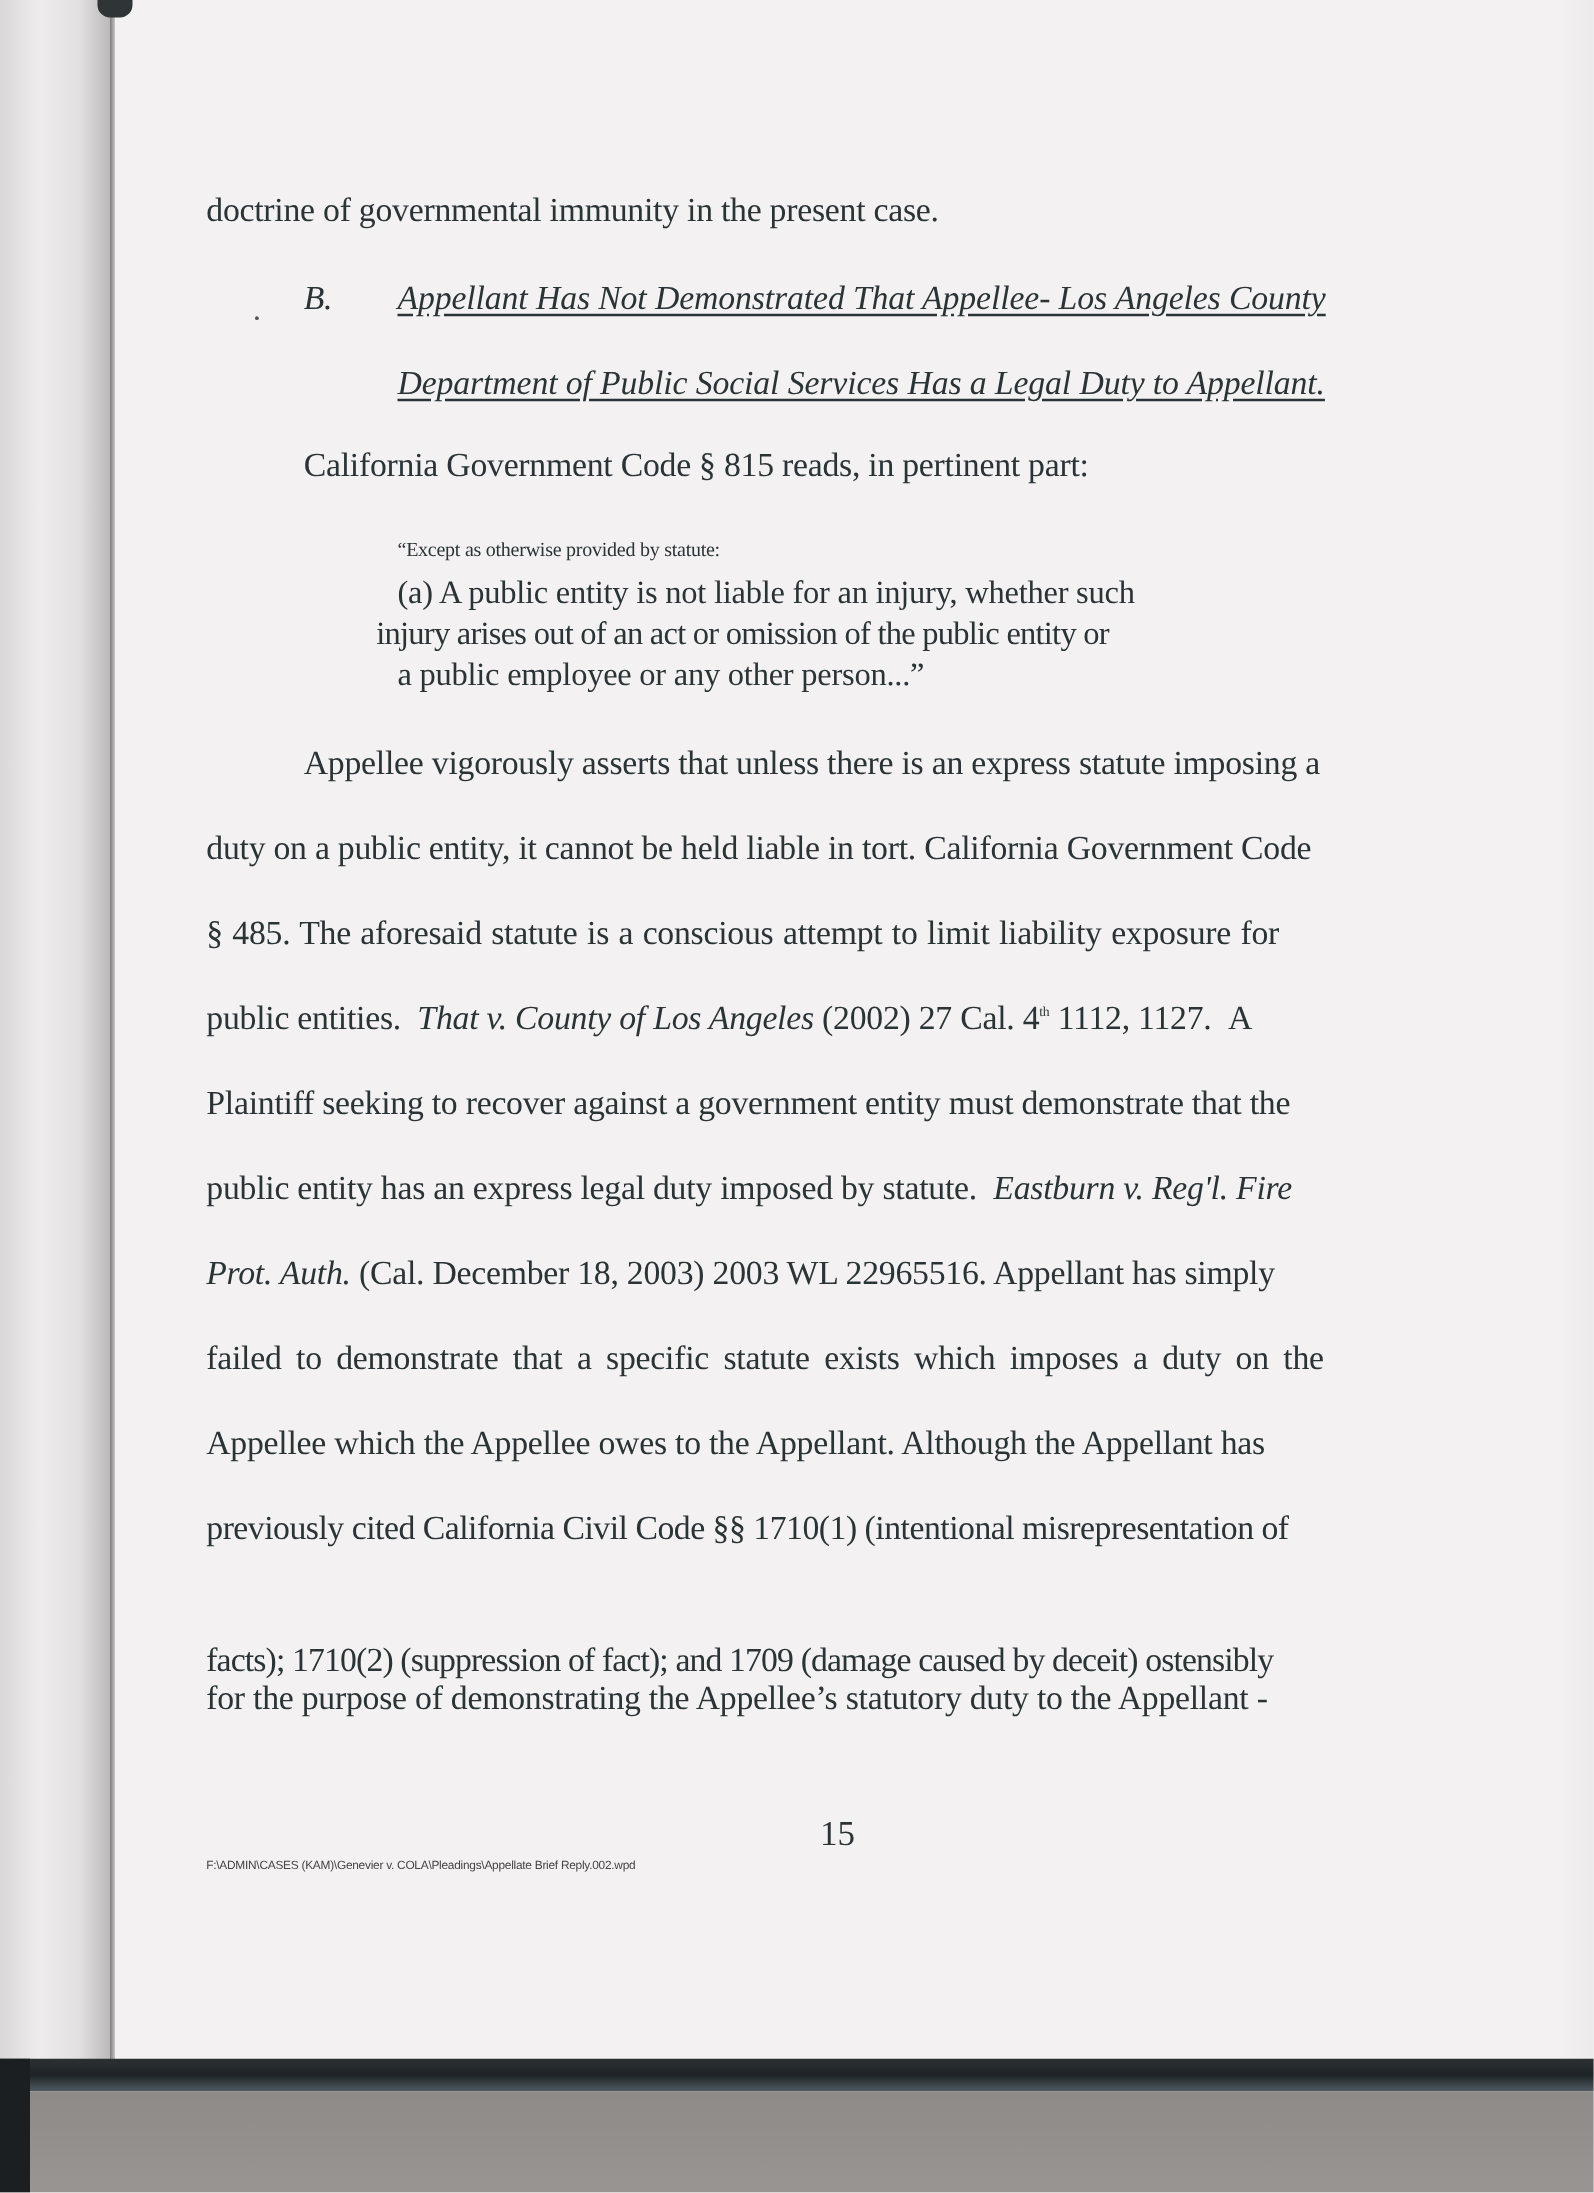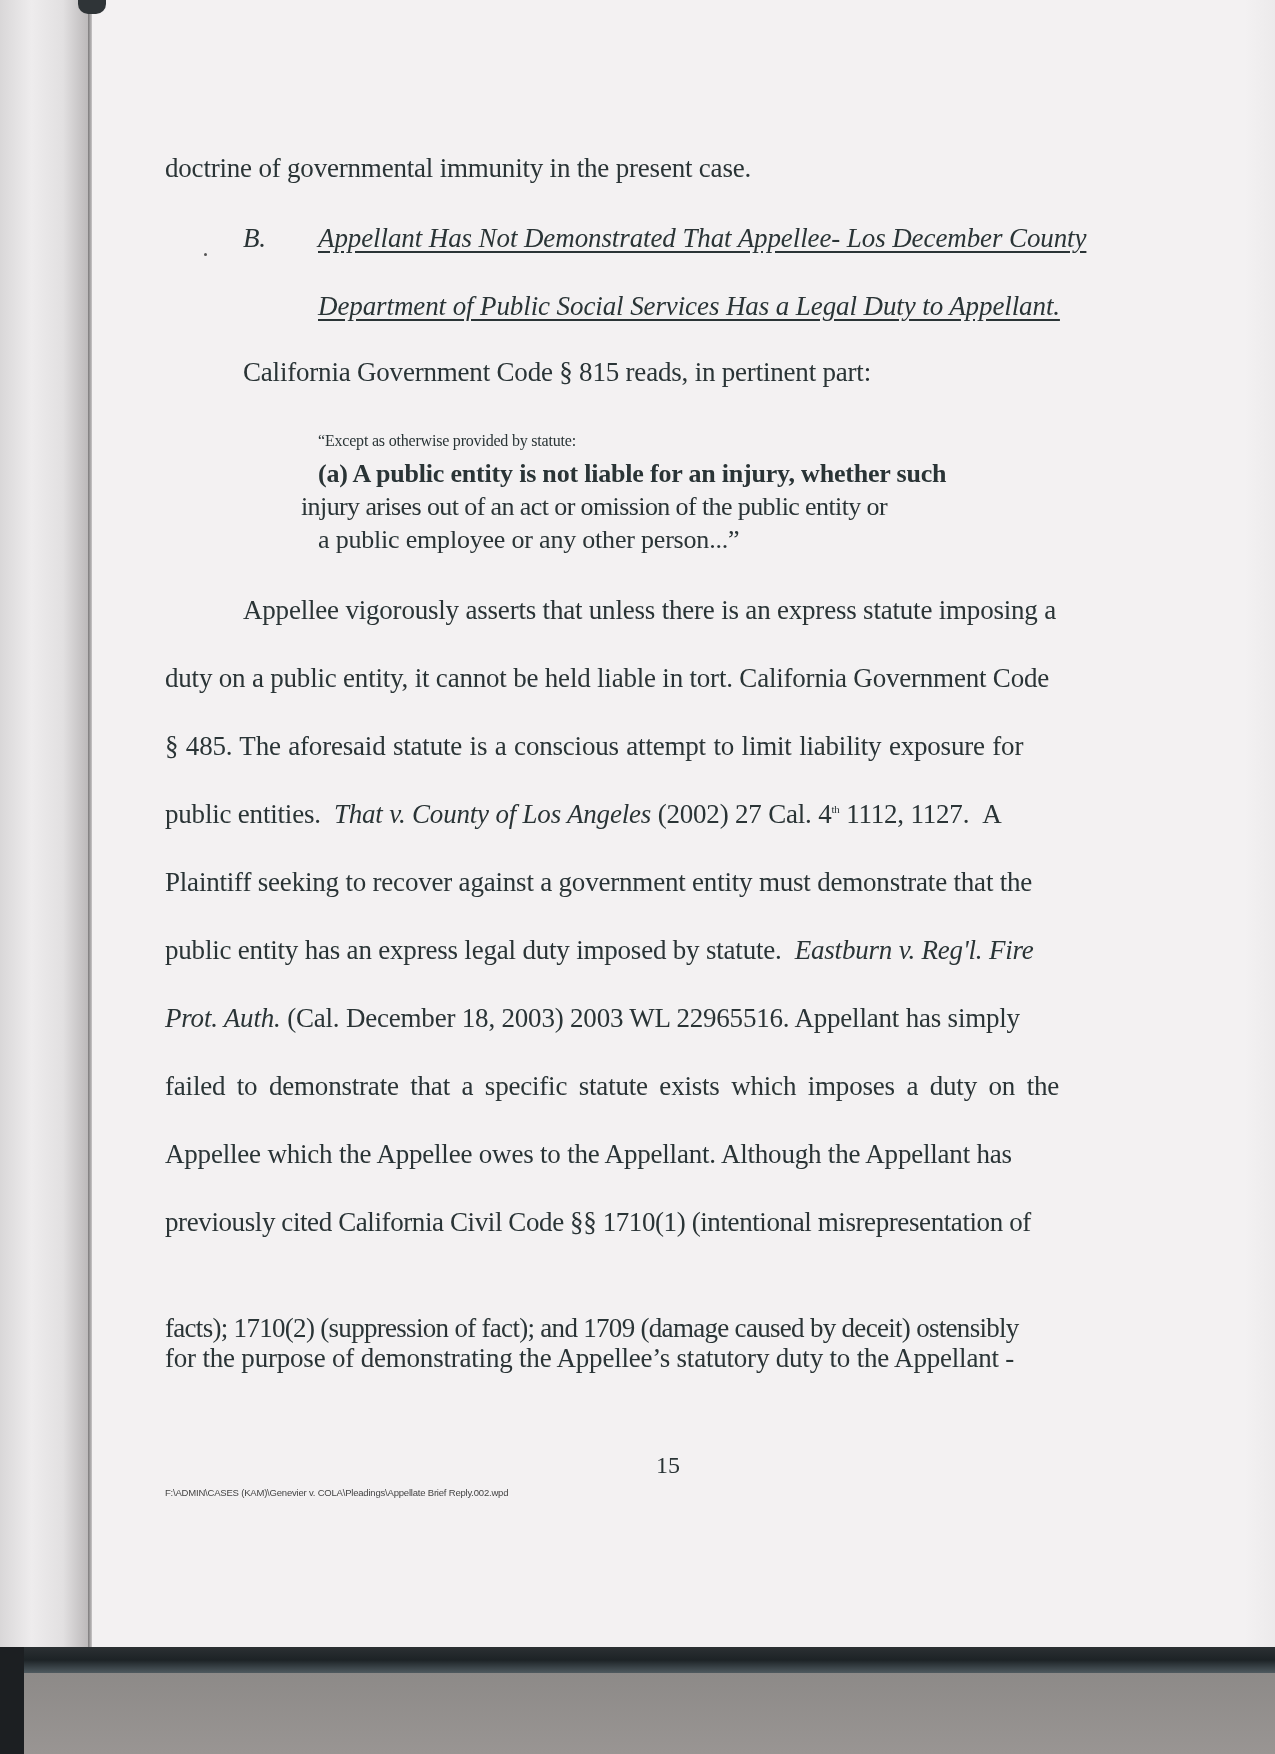--- a/index.html
+++ b/index.html
@@ -11,46 +11,46 @@
   .right-edge { position:absolute; left:1245px; top:0; width:30px; height:1650px; background:linear-gradient(to right,#f3f1f2,#eceaeb); }
   .bottom-dark { position:absolute; left:0; top:1647px; width:1275px; height:26px; background:linear-gradient(to bottom,#2b3033 0%,#1d2326 50%,#4f5a60 100%); }
   .bottom-grey { position:absolute; left:0; top:1673px; width:1275px; height:81px; background:linear-gradient(to bottom,#8d8a88,#999593); }
   .bottom-left-post { position:absolute; left:0; top:1647px; width:24px; height:107px; background:#1c1f22; }
 
   .line { position:absolute; font-size:27px; line-height:32px; white-space:nowrap; letter-spacing:-0.2px; }
   .it { font-style:italic; }
   .ul { text-decoration:underline; text-underline-offset:4px; }
   .sup { font-size:11px; vertical-align:super; line-height:0; }
   .footer-path { position:absolute; left:165px; top:1487px; font-size:9.5px; font-family:"Liberation Sans", sans-serif; color:#444; letter-spacing:-0.2px;text-align:center; }
-  .page-num { position:absolute; left:656px; top:1452px; font-size:24px; }
+  .page-num { position:absolute; left:656px; top:1452px; font-size:28px; }
   .dot { position:absolute; width:3px; height:3px; border-radius:50%; background:#555; }
 </style>
 </head>
 <body>
 
 <div class="left-strip"></div>
 <div class="page"></div>
 <div class="spine"></div>
 <div class="spine-top"></div>
 <div class="right-edge"></div>
 <div class="bottom-dark"></div>
 <div class="bottom-grey"></div>
 <div class="bottom-left-post"></div>
 
 <div class="line" style="left:165px; top:152px;">doctrine of governmental immunity in the present case.</div>
 
 <div class="dot" style="left:204px; top:253px;"></div>
 <div class="line it" style="left:243px; top:222px;">B.</div>
-<div class="line it ul" style="left:318px; top:222px; letter-spacing:-0.1px;">Appellant Has Not Demonstrated That Appellee- Los December County</div>
+<div class="line it ul" style="left:318px; top:222px; letter-spacing:-0.1px;">Appellant Has Not Demonstrated That Appellee- Los Angeles County</div>
 <div class="line it ul" style="left:318px; top:290px; letter-spacing:-0.1px;">Department of Public Social Services Has a Legal Duty to Appellant.</div>
 
 <div class="line" style="left:243px; top:356px;">California Government Code § 815 reads, in pertinent part:</div>
 
 <div class="line" style="left:318px; top:424px; font-size:16px; line-height:33px;">“Except as otherwise provided by statute:</div>
-<div class="line" style="left:318px; top:457px; font-size:26px; line-height:33px;font-weight:bold;">(a) A public entity is not liable for an injury, whether such</div>
+<div class="line" style="left:318px; top:457px; font-size:26px; line-height:33px;">(a) A public entity is not liable for an injury, whether such</div>
 <div class="line" style="left:301px; top:490px; font-size:26px; line-height:33px; letter-spacing:-0.6px;">injury arises out of an act or omission of the public entity or</div>
 <div class="line" style="left:318px; top:523px; font-size:26px; line-height:33px;">a public employee or any other person...”</div>
 
 <div class="line" style="left:243px; top:594px;">Appellee vigorously asserts that unless there is an express statute imposing a</div>
 <div class="line" style="left:165px; top:662px;">duty on a public entity, it cannot be held liable in tort.  California Government Code</div>
 <div class="line" style="left:165px; top:730px; word-spacing:1px;">§ 485.  The aforesaid statute is a conscious attempt to limit liability exposure for</div>
 
 <div class="line" style="left:165px; top:798px;">
   <span>public entities.</span>&nbsp;&nbsp;<span class="it">That v. County of Los Angeles</span> <span>(2002) 27 Cal. 4</span><span class="sup">th</span> <span>1112, 1127.</span>&nbsp;&nbsp;<span>A</span>
 </div>

